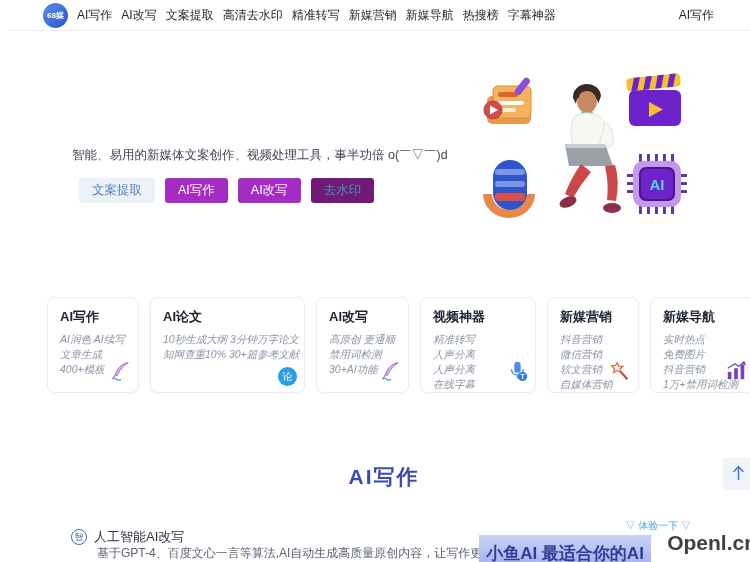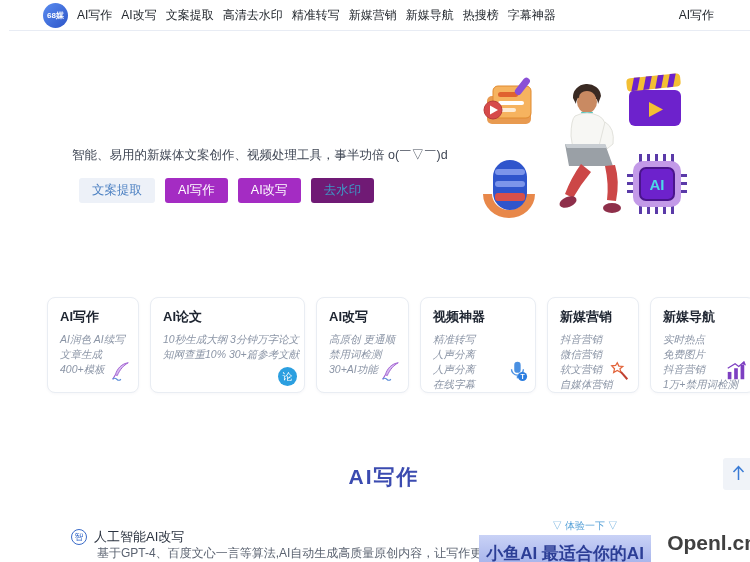--- a/index.html
+++ b/index.html
@@ -44,21 +44,21 @@
                    font-weight:bold; color:#3b4bb0; letter-spacing:2px; }
 
   
   .feat-head { position:absolute; left:62px; top:528px; display:flex; align-items:center; gap:7px; }
   .feat-badge { width:16px; height:16px; border-radius:50%; border:1px solid #3a6bc9; color:#3a6bc9;
                 font-size:9px; display:flex; align-items:center; justify-content:center; flex:0 0 auto; }
   .feat-title { font-size:13px; color:#2b3340; }
   .feat-text { position:absolute; left:88px; top:545px; width:392px; font-size:12px; color:#5a6270; line-height:16px; }
 
   
-  .try { position:absolute; left:470px; top:519px; width:212px; text-align:center; font-size:10px; color:#58a2d8; cursor:pointer; }
+  .try { position:absolute; left:470px; top:519px; width:212px; text-align:right; font-size:10px; color:#58a2d8; cursor:pointer; }
   .banner { position:absolute; left:470px; top:535px; width:172px; height:27px; overflow:hidden; text-align:center;
             background:linear-gradient(180deg,#c9d2f6,#a9b6ec); cursor:pointer; }
   .banner-text { font-size:17px; font-weight:bold; color:#2c3e96; margin-top:7px; white-space:nowrap; }
 
   
   .watermark { position:absolute; right:2px; top:531px; font-size:21px; font-weight:bold; color:#404040;
                text-shadow:-1px -1px 0 #fff,1px -1px 0 #fff,-1px 1px 0 #fff,1px 1px 0 #fff; }
 
   
   .totop { position:absolute; right:6px; top:458px; width:30px; height:32px; background:#f0f3f8; border:none;

